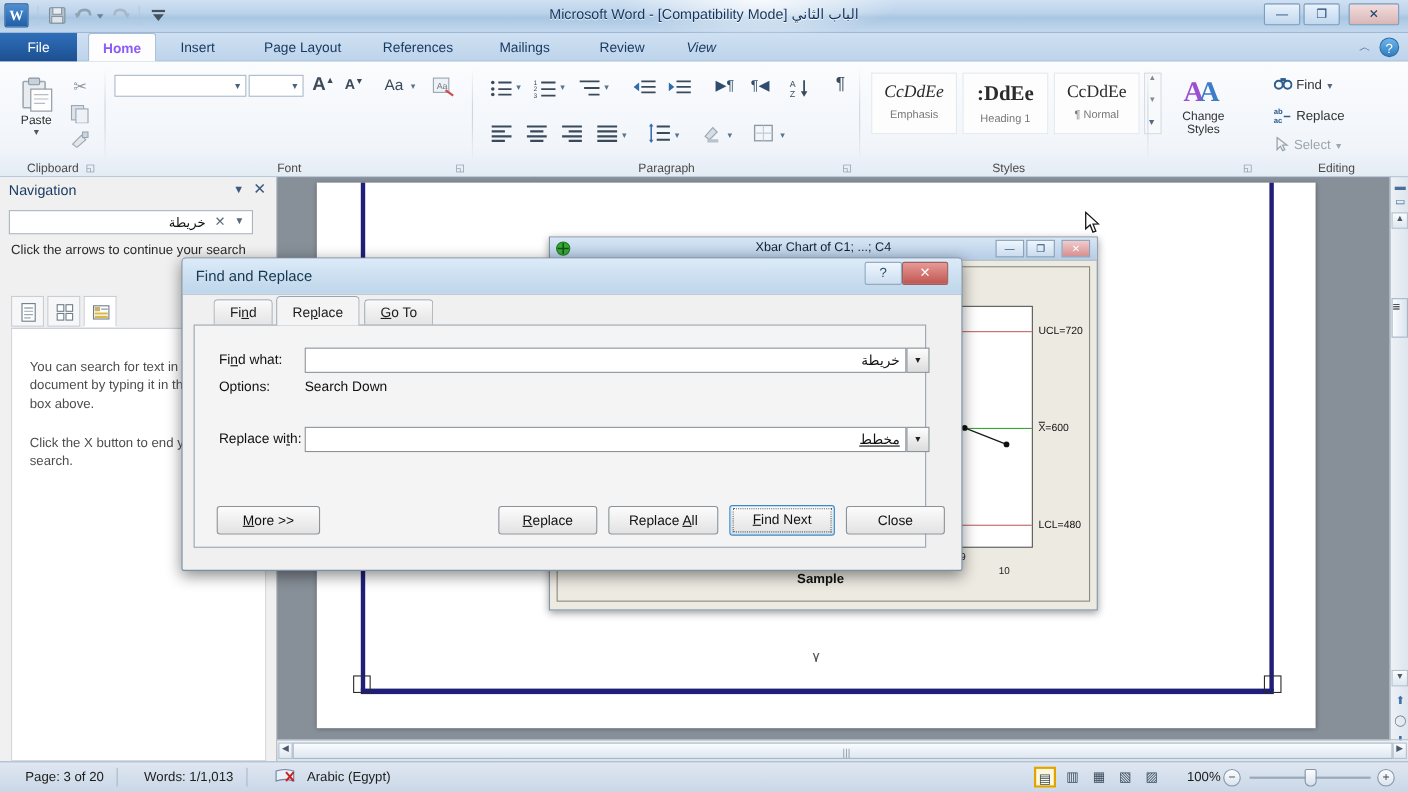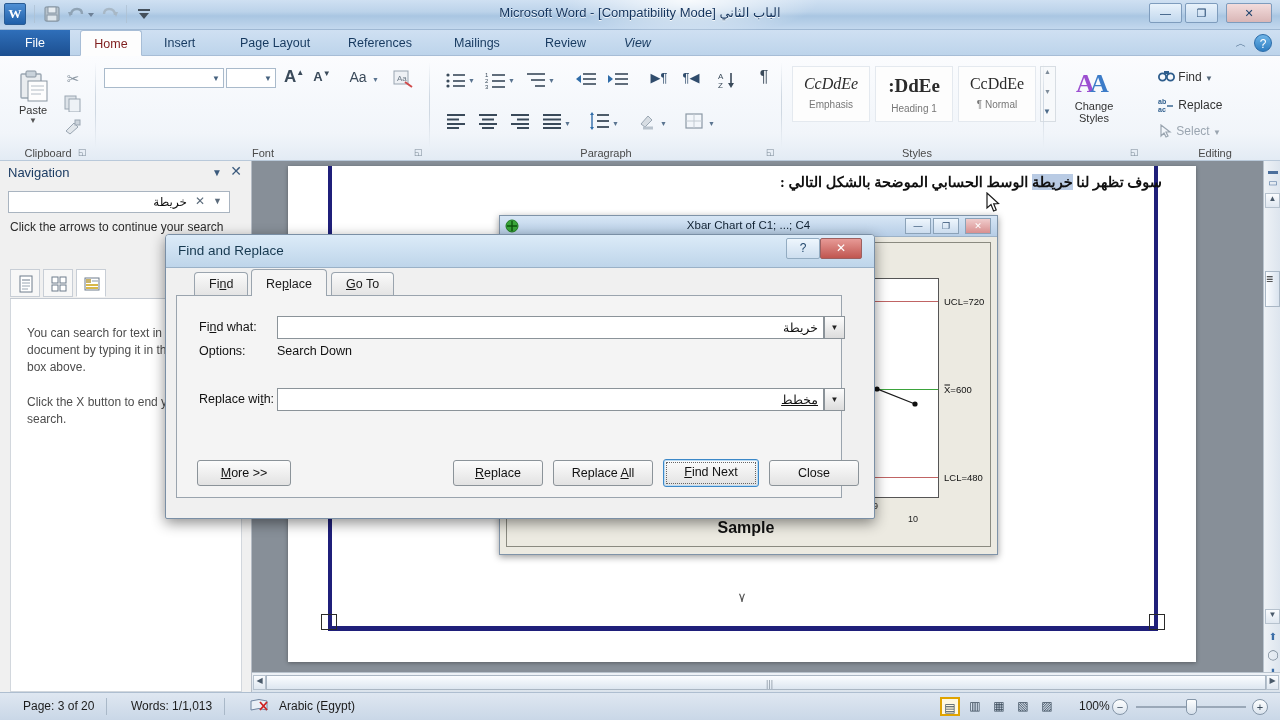--- a/index.html
+++ b/index.html
@@ -54,21 +54,21 @@
   .rtab{
     position:absolute; top:0; height:26px; line-height:26px; padding:0 12px;
     font-size:12.5px; color:#16395f; white-space:nowrap;
   }
   .rtab.file{
     background:linear-gradient(to bottom,#2f6fba,#1c4f90); color:#fff;
     width:70px; left:0; text-align:center; padding:0;
   }
   .rtab.active{
     background:#fdfdfd; border:1px solid #a7bdd6; border-bottom:1px solid #fdfdfd;
-    border-radius:3px 3px 0 0; color:#7f1d1d;
+    border-radius:3px 3px 0 0; color:#8b5cf6;font-weight:bold;
   }
   #help-btn{
     position:absolute; right:8px; top:4px; width:18px; height:18px; border-radius:9px;
     background:linear-gradient(to bottom,#6fb5e8,#2f7ec2); color:#fff; font-size:12px;
     text-align:center; line-height:18px; border:1px solid #2a6ba8;
   }
   #collapse-ribbon{
     position:absolute; right:32px; top:6px; width:14px; height:14px;
     color:#4a6a8c; font-size:11px; text-align:center; line-height:14px;
   }
@@ -215,21 +215,21 @@
   .cwbtn.close{ background:linear-gradient(to bottom,#f0cccc,#d88f8f); color:#fff; }
   #chart-plot{
     position:absolute; left:6px; top:26px; width:485px; height:305px;
     background:#eceae1; border:1px solid #8a8a80;
   }
   #chart-inner-title{ position:absolute; left:0; top:6px; width:485px; text-align:center; font-size:10px; color:#333; }
   #chart-axes{ position:absolute; left:46px; top:35px; width:386px; height:220px; background:#fff; border:1px solid #555; }
   .ctl-line{ position:absolute; left:0; width:100%; height:1px; }
   .ctl-label{ position:absolute; font-size:9.5px; color:#111; white-space:nowrap; }
   .xtick{ position:absolute; font-size:9px; color:#222; }
-  #xlabel{ position:absolute; left:46px; width:386px; text-align:center; font-size:16px; font-weight:bold; color:#111; }
+  #xlabel{ position:absolute; left:46px; width:386px; text-align:center; font-size:12px; font-weight:bold; color:#111; }
 
   
   #frdlg{
     position:absolute; left:165px; top:234px; width:710px; height:285px;
     background:#f0f0f0; border:1px solid #7a8fa5; border-radius:4px 4px 2px 2px;
     box-shadow:0 4px 14px rgba(0,0,0,.45);
   }
   #fr-titlebar{
     position:absolute; left:0; top:0; width:708px; height:33px;
     background:linear-gradient(to bottom,#dcebf8,#bed5ea);
@@ -640,23 +640,20 @@
 </div>
 
 <div id="docarea">
   <div id="page">
     <div class="page-border-v" style="left:40px; top:0; height:462px;"></div>
     <div class="page-border-v" style="right:38px; top:0; height:462px;"></div>
     <div class="page-border-h" style="left:40px; right:38px; top:460px;"></div>
     <div class="corner-mark" style="left:33px; top:448px;"></div>
     <div class="corner-mark" style="right:31px; top:448px;"></div>
 
-    <div id="doc-line">
-      <span>سوف تظهر لنا </span><span class="sel">خريطة</span><span> الوسط الحسابي الموضحة بالشكل التالي :</span>
-    </div>
 
     <div id="page-number">٧</div>
   </div>
 
   <div id="vscroll">
     <div class="vsicon" style="top:4px;">▬</div>
     <div class="vsicon" style="top:16px;">▭</div>
     <div class="vsbtn" style="top:32px;">▲</div>
     <div id="vsthumb">≡</div>
     <div class="vsbtn" style="top:448px;">▼</div>

